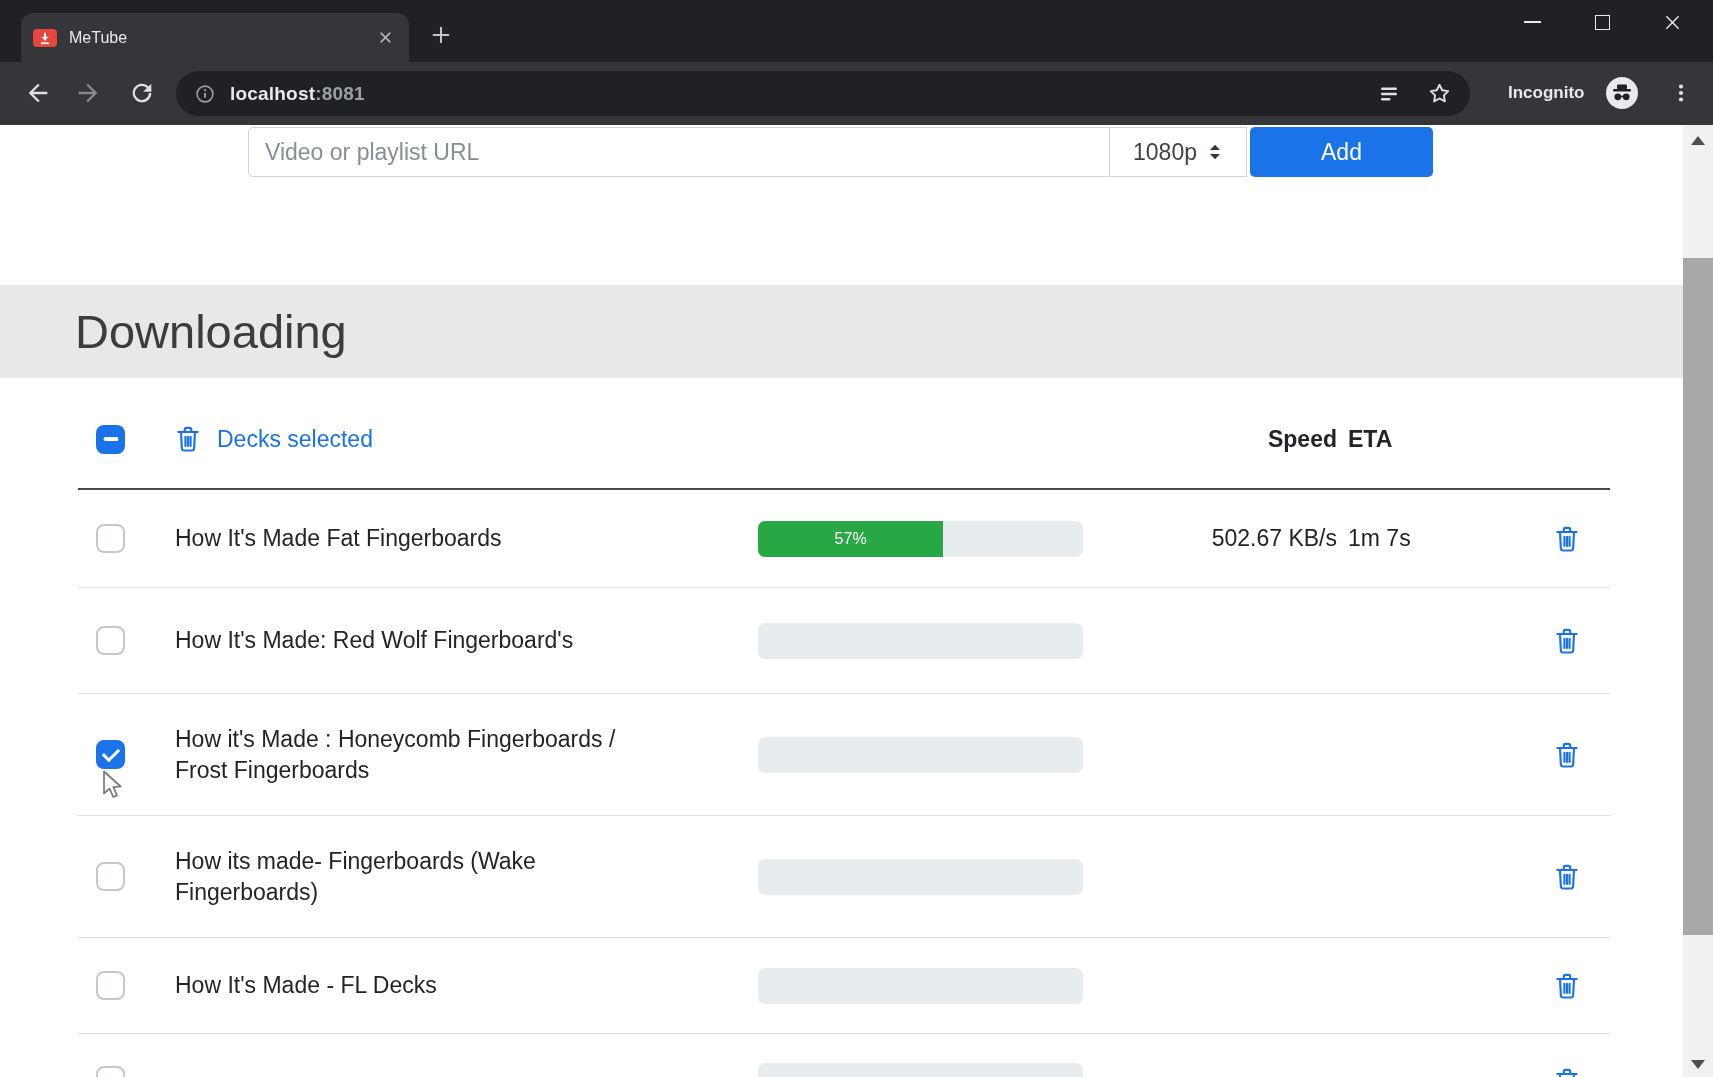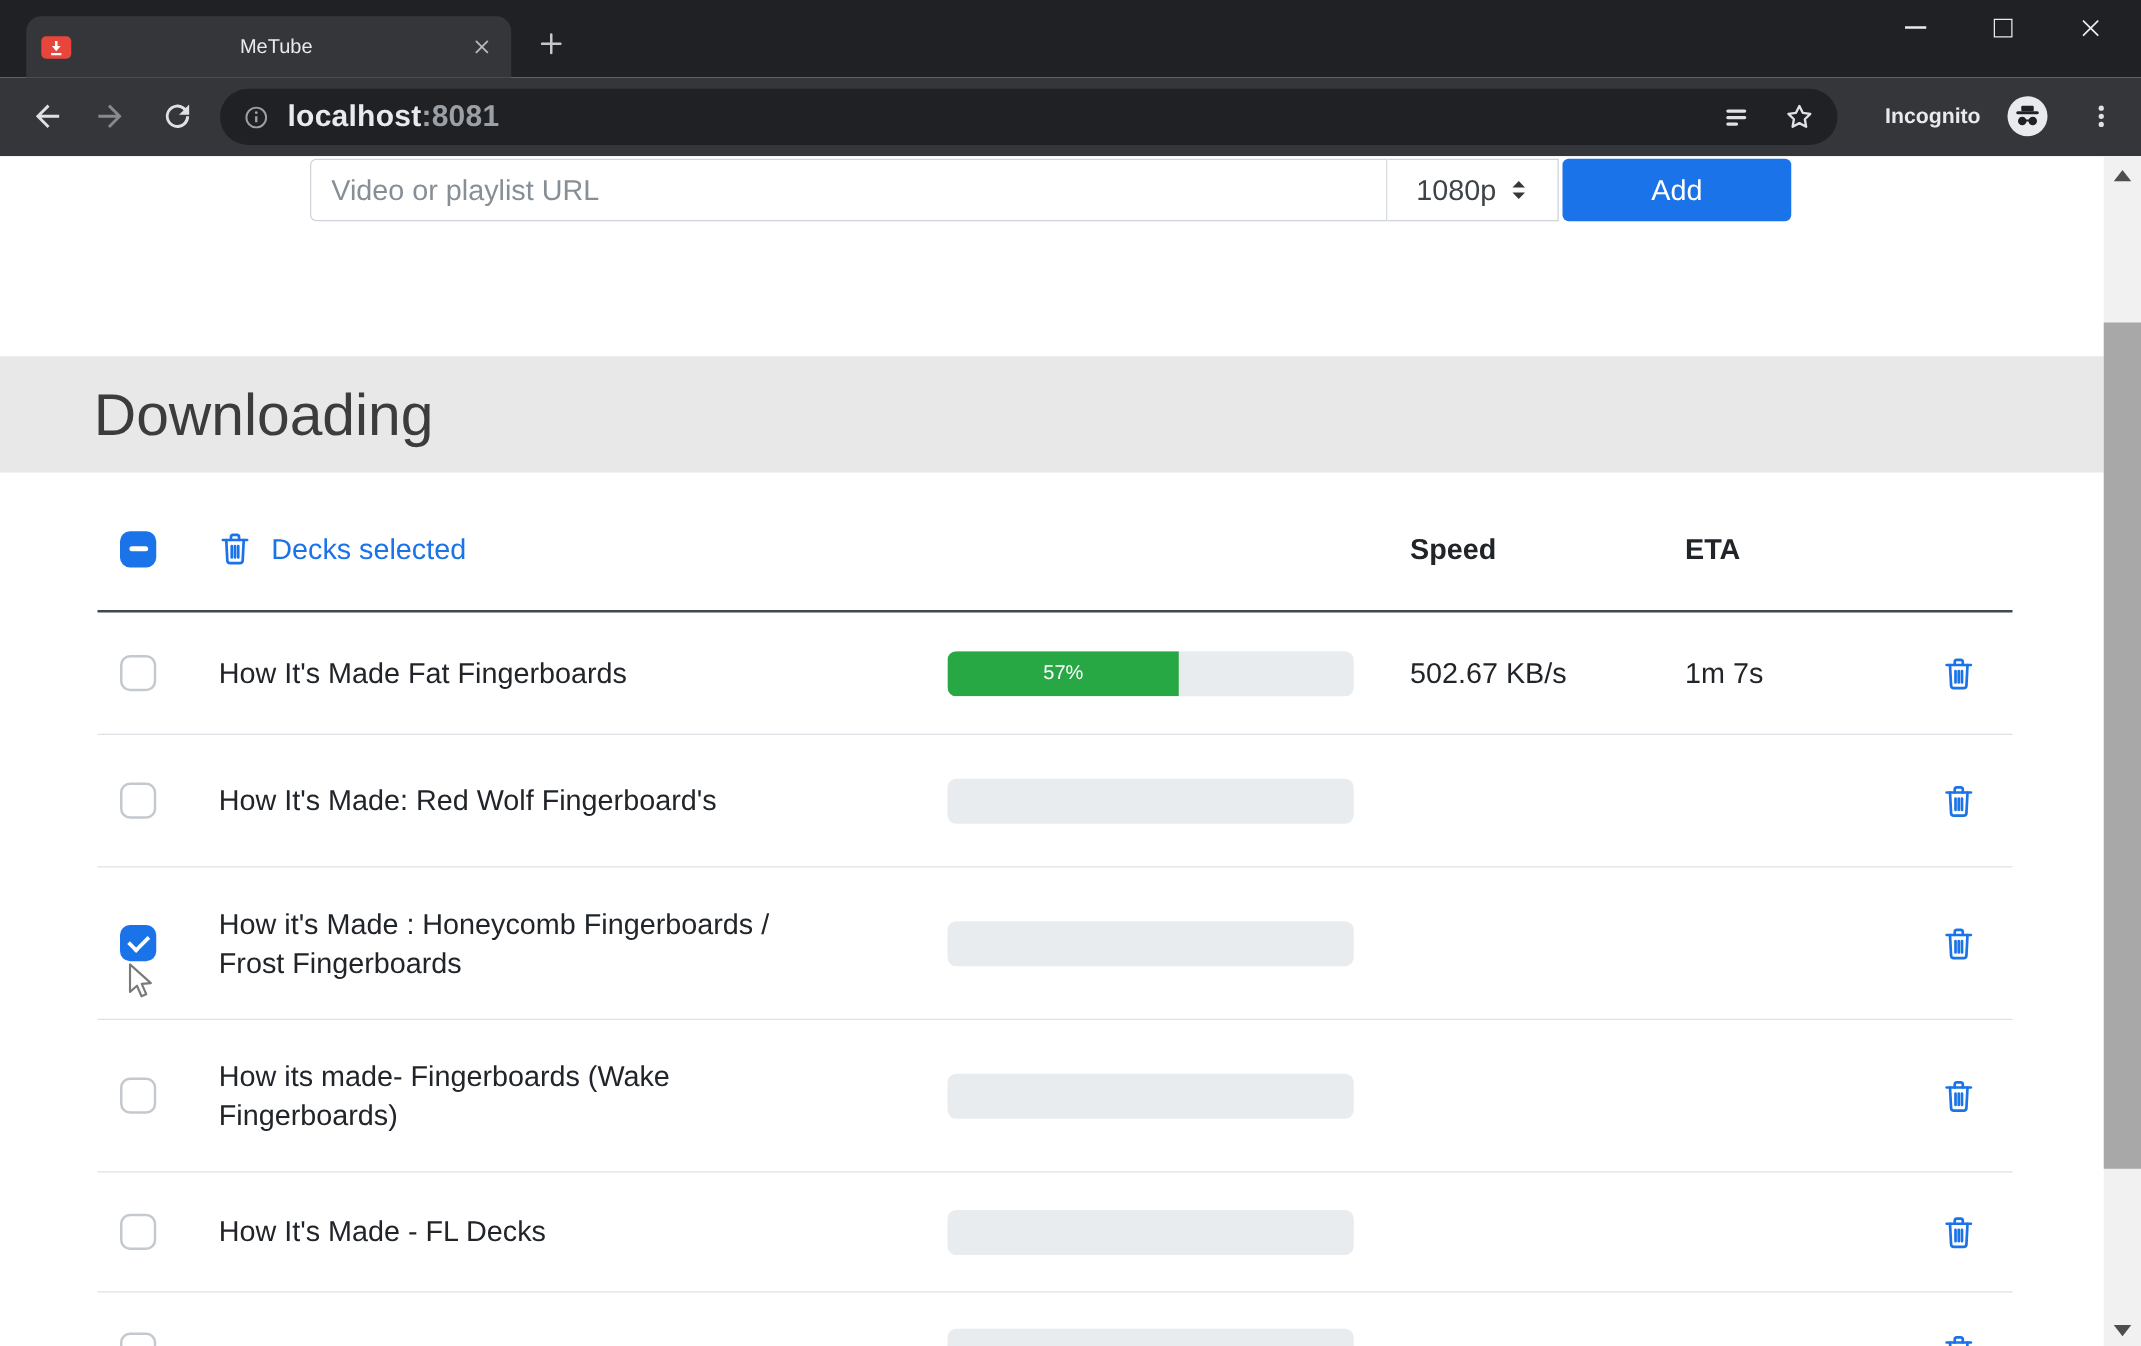--- a/index.html
+++ b/index.html
@@ -2,37 +2,37 @@
 <html style="--accent: #1a73e8; --green: #28a745;"><head>
 <meta charset="utf-8">
 <style>
   html,body{margin:0;padding:0;background:#000;}
   .screen{position:relative;width:1713px;height:1077px;overflow:hidden;background:#fff;
           font-family:"Liberation Sans",sans-serif;}
 
   
   .titlebar{position:relative;height:62px;background:#202124;}
   .tab{position:absolute;left:21px;top:13px;width:388px;height:49px;background:#35363a;
-       border-radius:12px 12px 0 0;display:flex;align-items:center;padding:0 12px;box-sizing:border-box;text-align:center;}
+       border-radius:12px 12px 0 0;display:flex;align-items:center;padding:0 12px;box-sizing:border-box;}
   .favicon{width:24px;height:18px;background:#e8453c;border-radius:4px;display:flex;
            align-items:center;justify-content:center;margin-right:12px;flex:none;}
   .tab-title{color:#e8eaed;font-size:16px;flex:1;}
   .tab-close{width:24px;height:24px;display:flex;align-items:center;justify-content:center;border-radius:12px;}
   .newtab{position:absolute;left:428px;top:22px;width:26px;height:26px;display:flex;align-items:center;justify-content:center;}
   .win-controls{position:absolute;right:6px;top:0;height:44px;display:flex;}
   .win-btn{width:70px;height:44px;display:flex;align-items:center;justify-content:center;}
   .min-glyph{width:17px;height:2px;background:#e8eaed;}
   .max-glyph{width:13px;height:13px;border:1.6px solid #e8eaed;}
 
   .toolbar{position:relative;height:63px;background:#35363a;}
   .nav{position:absolute;top:17px;width:28px;height:28px;}
   .nav-back{left:24px;} .nav-fwd{left:74px;} .nav-reload{left:128px;}
   .omnibox{position:absolute;left:176px;top:9px;width:1294px;height:45px;background:#202124;
            border-radius:23px;display:flex;align-items:center;padding:0 18px;box-sizing:border-box;}
-  .url{margin-left:14px;font-size:24px;letter-spacing:.2px;margin-right:auto;}
+  .url{margin-left:14px;font-size:19px;letter-spacing:.2px;margin-right:auto;}
   .url .host{color:#e8eaed;font-weight:bold;}
   .url .port{color:#9aa0a6;font-weight:bold;}
   .ombx-icon{margin-left:26px;display:flex;}
   .incog-label{position:absolute;left:1508px;top:21px;color:#e8eaed;font-size:17px;font-weight:bold;}
   .incog-avatar{position:absolute;left:1605px;top:14px;}
   .kebab{position:absolute;left:1669px;top:19px;}
 
   
   .page{position:absolute;top:125px;left:0;width:1713px;bottom:0;background:#fff;}
 
@@ -49,21 +49,21 @@
                 display:flex;align-items:center;}
   .section-title{margin:0 0 0 75px;font-size:47px;font-weight:400;color:#3c3c3c;}
 
   .table{position:absolute;top:253px;left:78px;width:1532px;}
   .trow{display:flex;align-items:center;box-sizing:border-box;border-bottom:1px solid #dee2e6;}
   .thead{height:112px;padding-top:12px;border-bottom:2px solid #43484d;}
   .cell{box-sizing:border-box;flex:none;}
   .cell-check{width:97px;padding-left:18px;}
   .cell-title{width:583px;font-size:23px;line-height:31px;color:#212529;white-space:pre-line;}
   .cell-progress{width:370px;}
-  .cell-speed{width:209px;font-size:23px;color:#212529;}
+  .cell-speed{width:209px;font-size:23px;color:#212529;text-align:right;}
   .cell-eta{width:206px;font-size:23px;color:#212529;margin-left:11px;}
   .cell-trash{width:67px;display:flex;}
   .col-label{font-size:23px;font-weight:bold;color:#212529;}
 
   .cancel-sel{display:flex;align-items:center;gap:16px;color:var(--accent,#1a73e8);font-size:23px;}
 
   .cb{display:block;width:29px;height:29px;box-sizing:border-box;border:2px solid #c3c9cf;border-radius:8px;
       background:#fff;position:relative;}
   .cb.indet,.cb.checked{background:var(--accent,#1a73e8);border-color:var(--accent,#1a73e8);}
   .cb.indet::after{content:"";position:absolute;left:50%;top:50%;width:15px;height:4px;border-radius:2px;

